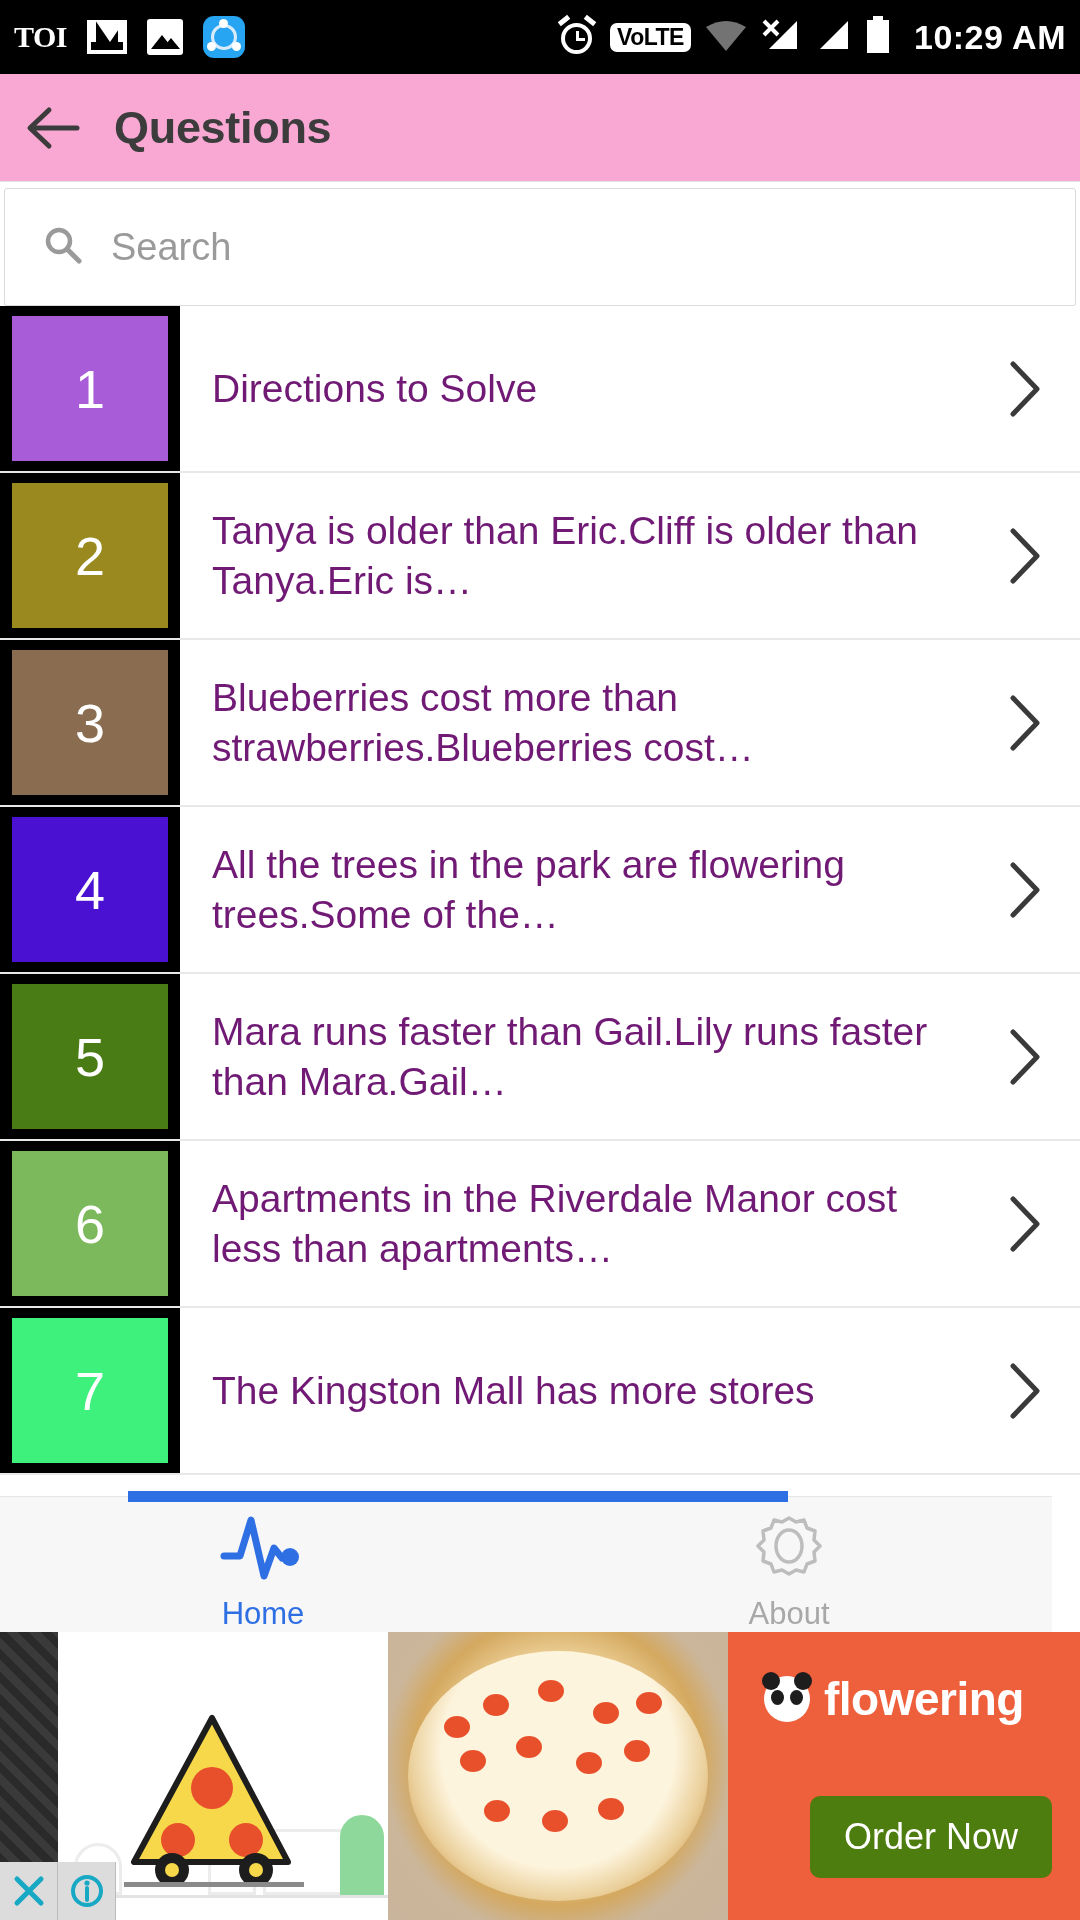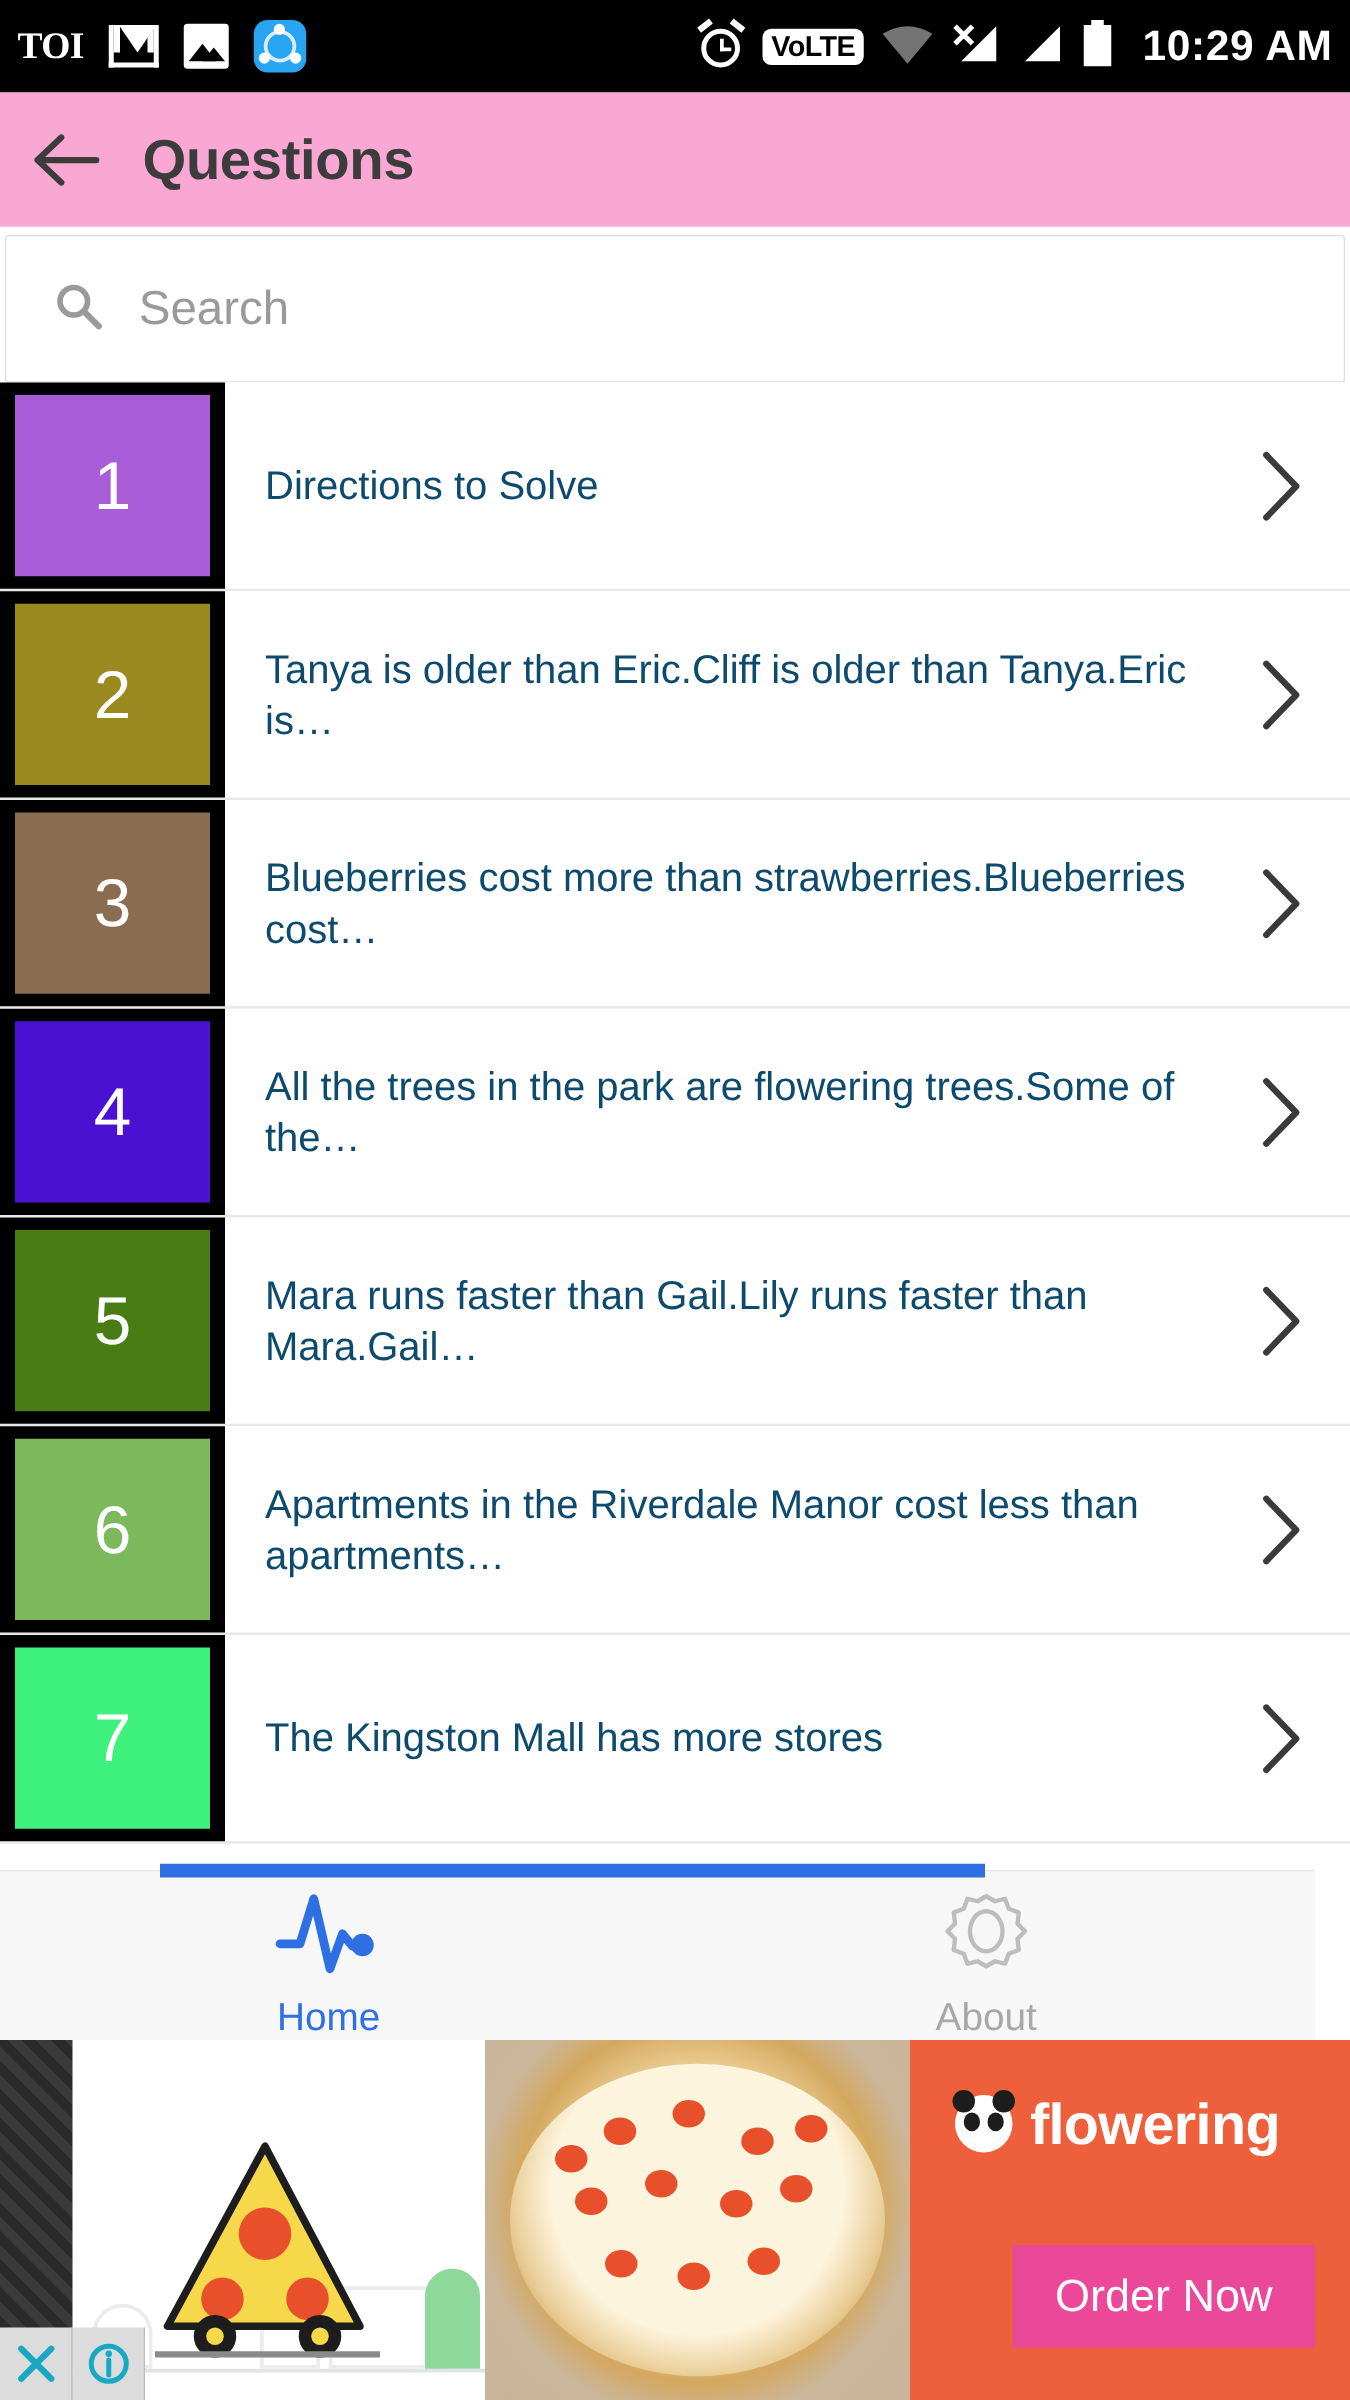--- a/index.html
+++ b/index.html
@@ -122,21 +122,21 @@
   }
   .badge {
     width: 100%; height: 100%; min-height: 145px;
     display: flex; align-items: center; justify-content: center;
     color: #ffffff; font-size: 54px; font-weight: 400;
   }
   .row-body {
     flex: 1; display: flex; align-items: center; padding: 0 26px 0 32px;
   }
   .row-title {
-    flex: 1; font-size: 32px; color: #0c4a6e; line-height: 1.28;
+    flex: 1; font-size: 39px; color: #701a75; line-height: 1.28;
     padding-right: 20px;
   }
   .chev { width: 60px; flex: 0 0 60px; display:flex; align-items:center; justify-content:center; }
 
   
   .bottomnav {
     position: absolute; left: 0; bottom: 276px; width: 1052px; height: 148px;
     background: #f7f7f7; display: flex; border-top: 1px solid #e6e6e6;
   }
   .nav-item { flex: 1; display: flex; flex-direction: column;
@@ -200,22 +200,22 @@
     position: absolute; top: 14px; left: 7px; width: 32px; height: 16px;
   }
   .fp-eyes span {
     position:absolute; width: 13px; height: 15px; border-radius: 50%; background:#1d1d1d;
   }
   .fp-eyes span:first-child { left: 0; }
   .fp-eyes span:last-child { right: 0; }
   .fp-name { color: #ffffff; font-size: 46px; font-weight: bold; letter-spacing: -0.5px; }
   .fp-order {
     position: absolute; left: 82px; bottom: 42px;
-    background: #ec4899; color: #ffffff; font-size: 36px;
-    padding: 20px 34px; border-radius: 0;
+    background: #4d7c0f; color: #ffffff; font-size: 36px;
+    padding: 20px 34px; border-radius: 10px;
   }
   .ad-controls {
     position: absolute; left: 0; bottom: 0; display: flex; z-index: 5;
   }
   .ad-ctl {
     width: 58px; height: 58px; background: #dcdcdc;
     display: flex; align-items: center; justify-content: center;
     border-right: 1px solid #bbb;
   }
 </style>

